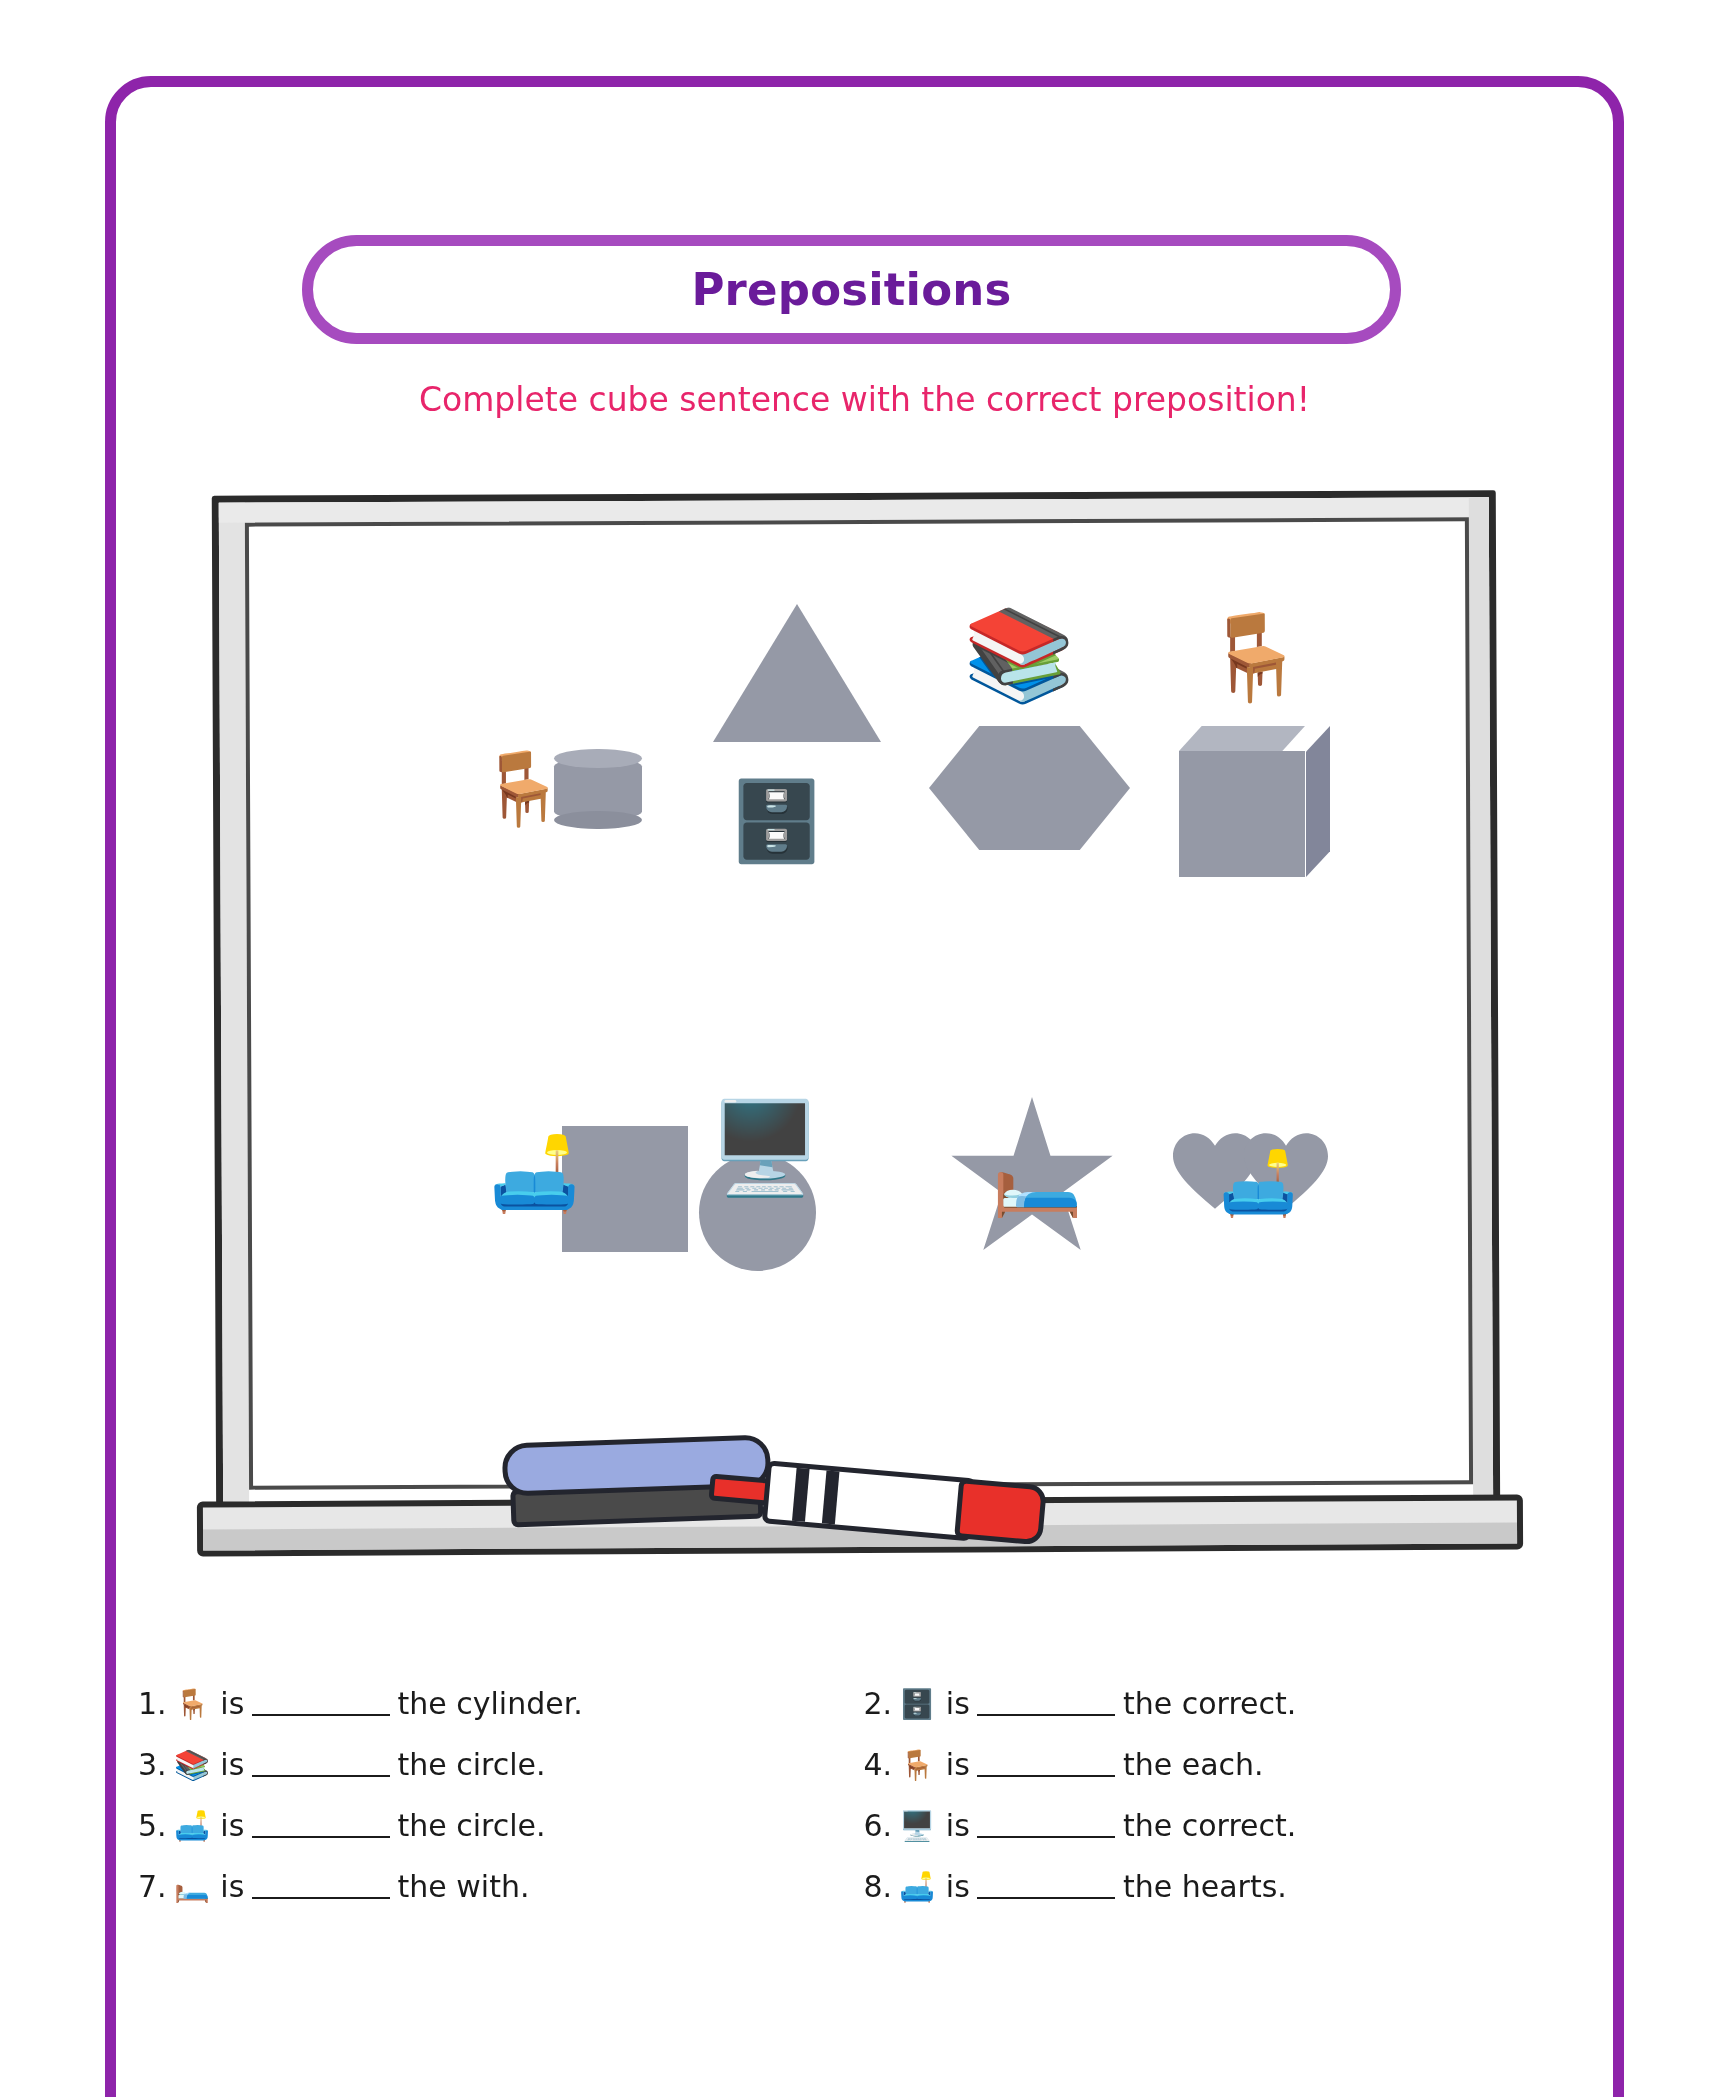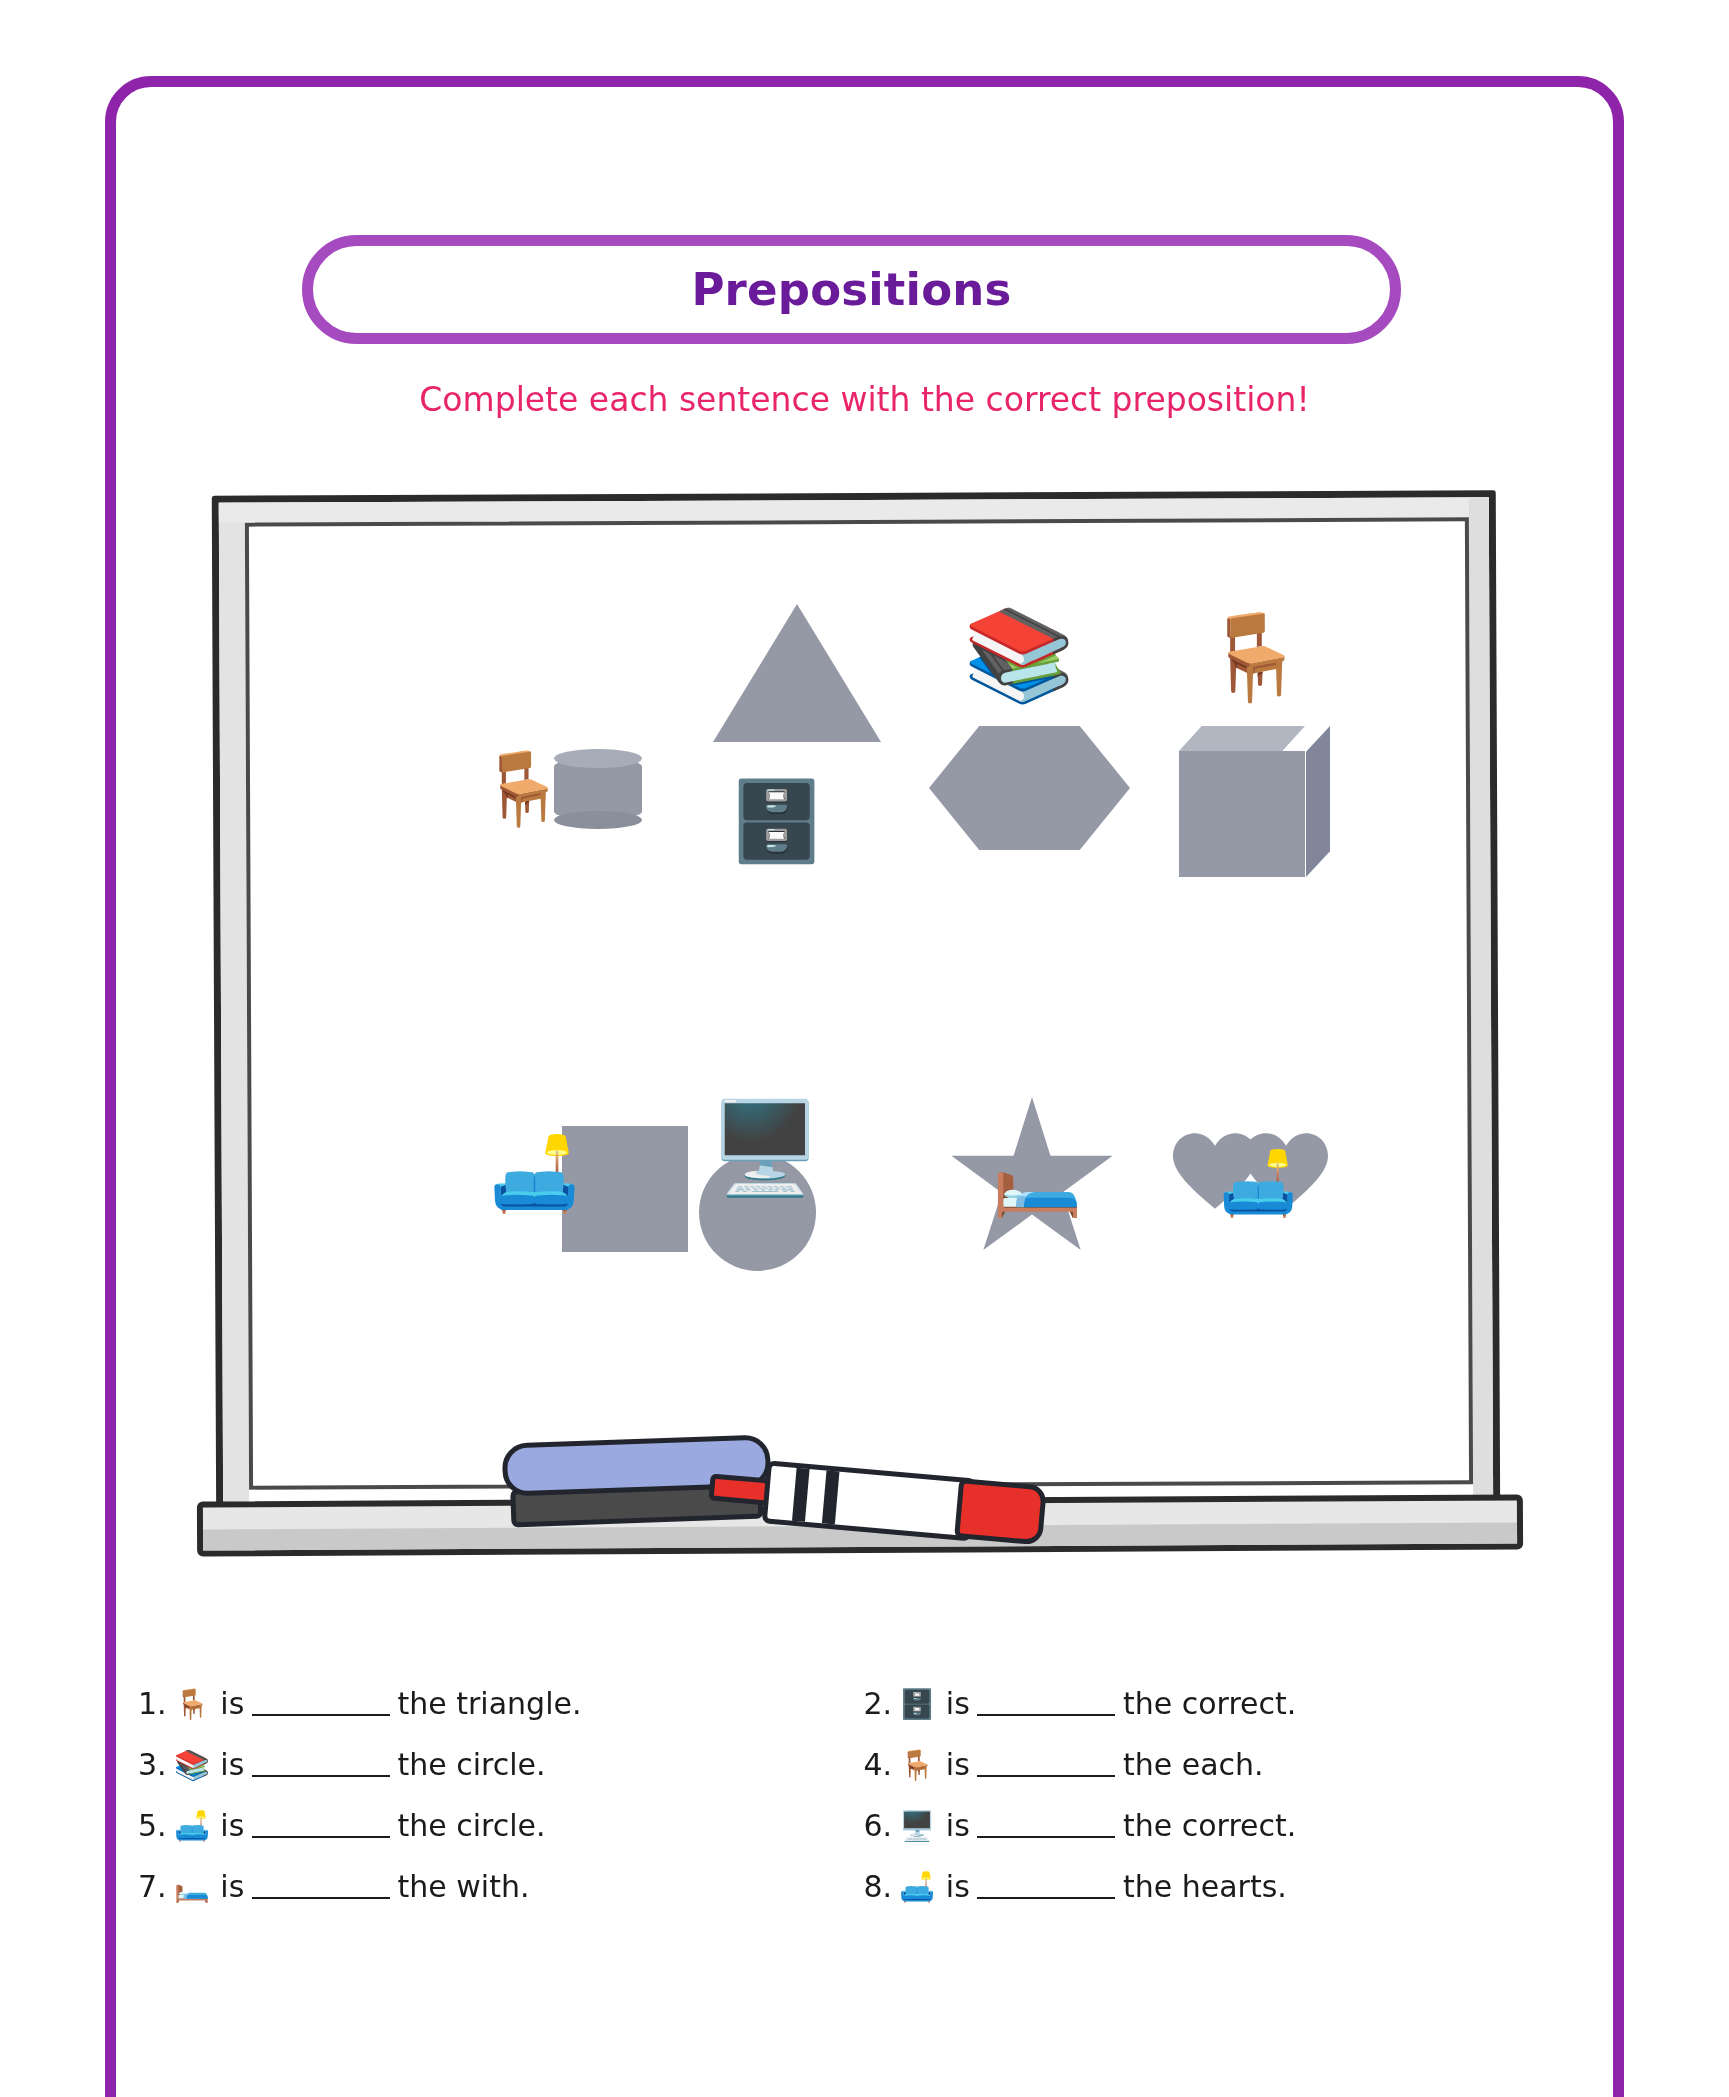--- a/index.html
+++ b/index.html
@@ -273,21 +273,21 @@
 </style>
 </head>
 <body>
 
 <div class="page-frame"></div>
 
 <div class="title-pill">
   <span class="title-text">Prepositions</span>
 </div>
 
-<div class="subtitle">Complete each sentence with the correct preposition!</div>
+<div class="subtitle">Complete cube sentence with the correct preposition!</div>
 
 <div class="board-wrap">
 
   <div class="board-outer">
     <div class="board-edge-left"></div>
     <div class="board-edge-top"></div>
     <div class="board-edge-right"></div>
     <div class="board-inner"></div>
   </div>
 
@@ -357,21 +357,21 @@
 </div>
 
 <div class="questions">
 
   <div class="q-row">
     <div class="q-cell">
       <span class="q-num">1.</span>
       <span class="q-icon">🪑</span>
       <span class="q-is">is</span>
       <span class="q-blank"></span>
-      <span>the triangle.</span>
+      <span>the cylinder.</span>
     </div>
     <div class="q-cell">
       <span class="q-num">2.</span>
       <span class="q-icon">🗄️</span>
       <span class="q-is">is</span>
       <span class="q-blank"></span>
       <span>the correct.</span>
     </div>
   </div>
 

